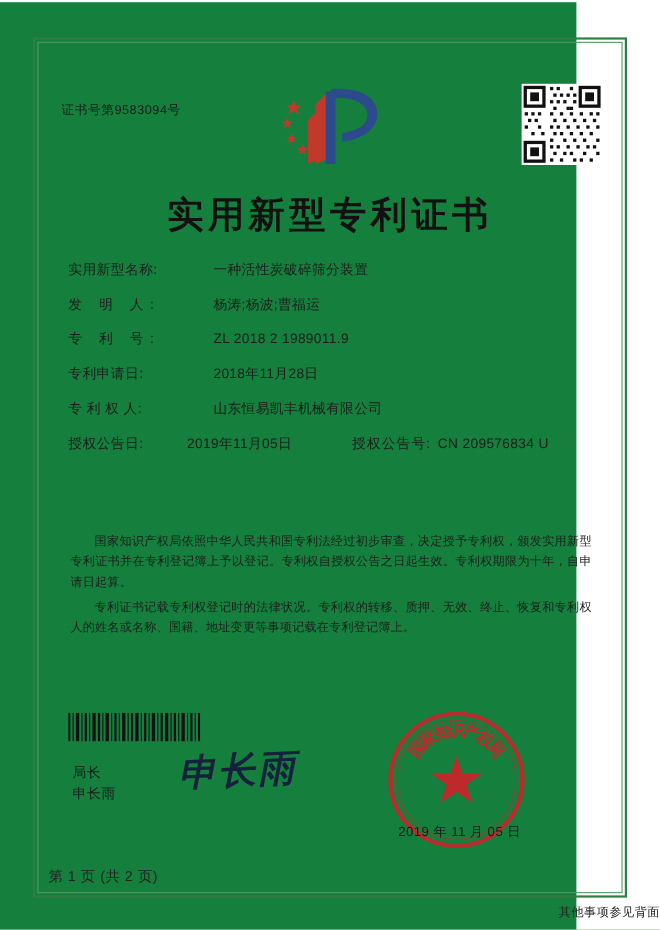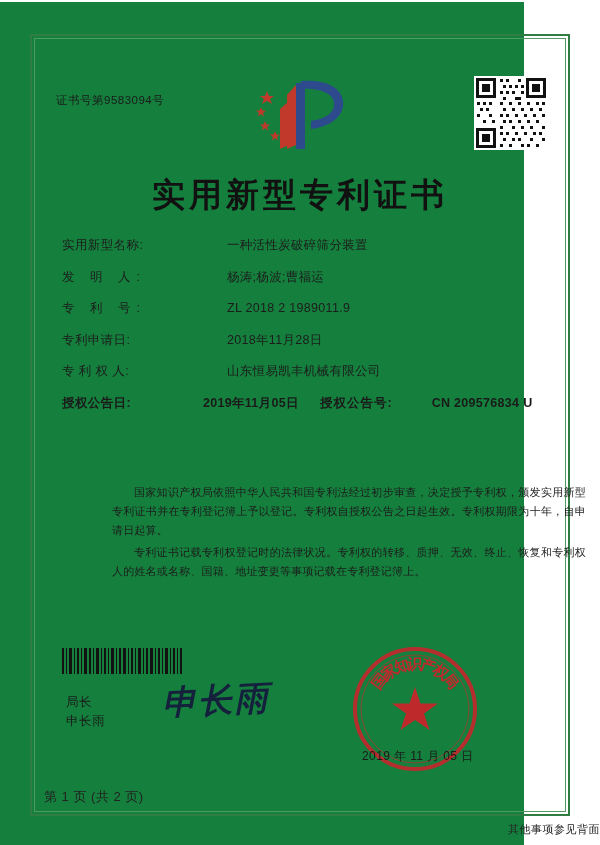--- a/index.html
+++ b/index.html
@@ -114,46 +114,43 @@
     letter-spacing: 0.4px;
   }
   .field-label.lbl-wide { min-width: 108px; }
   .field-label.lbl-spread {
     min-width: 108px;
     letter-spacing: 6px;
   }
   .field-value {
     white-space: nowrap;
     letter-spacing: 0.3px;
-    margin-left: 33px;
   }
 
   .two-col {
     display: flex;
     align-items: flex-start;
     margin-bottom: 16.5px;
     font-size: 12.5px;
     line-height: 15px;
-    font-weight: bold;
   }
   .two-col .left { display: flex; align-items: baseline; min-width: 258px; }
   .two-col .right { display: flex; align-items: baseline; }
   .two-col .right .field-label { min-width: 0; letter-spacing: 1px; padding-right: 6px;}
 
   
   .paras {
     position: absolute;
     left: 20px;
     top: 435px;
     width: 474px;
     font-size: 11px;
     line-height: 19px;
     color: #1c1c1c;
     text-align: justify;
-    margin-left: 48px;
   }
   .para { text-indent: 22px; margin-bottom: 3px; letter-spacing: 0.2px;}
 
   
   .barcode {
     position: absolute;
     left: 18px;
     top: 600px;
     width: 120px;
     height: 26px;

